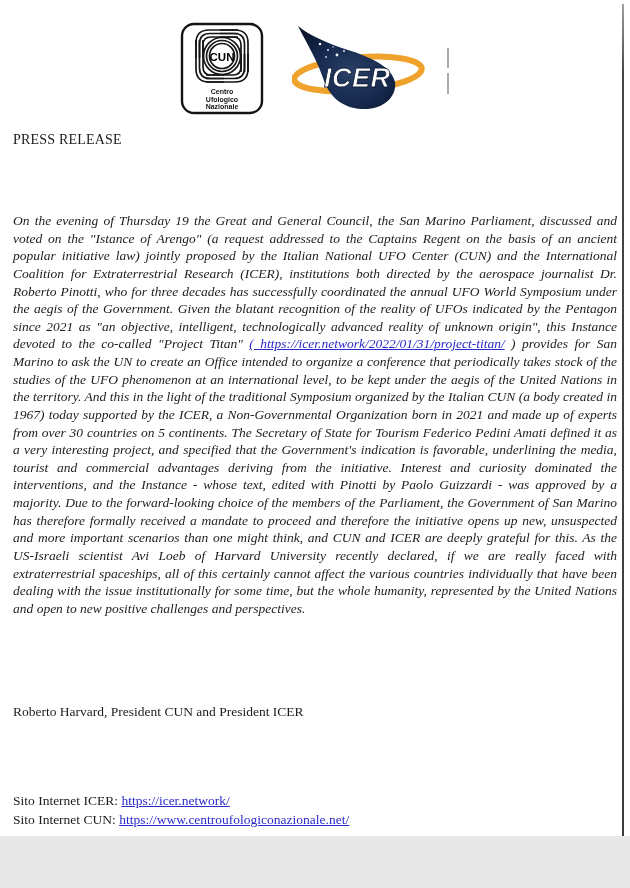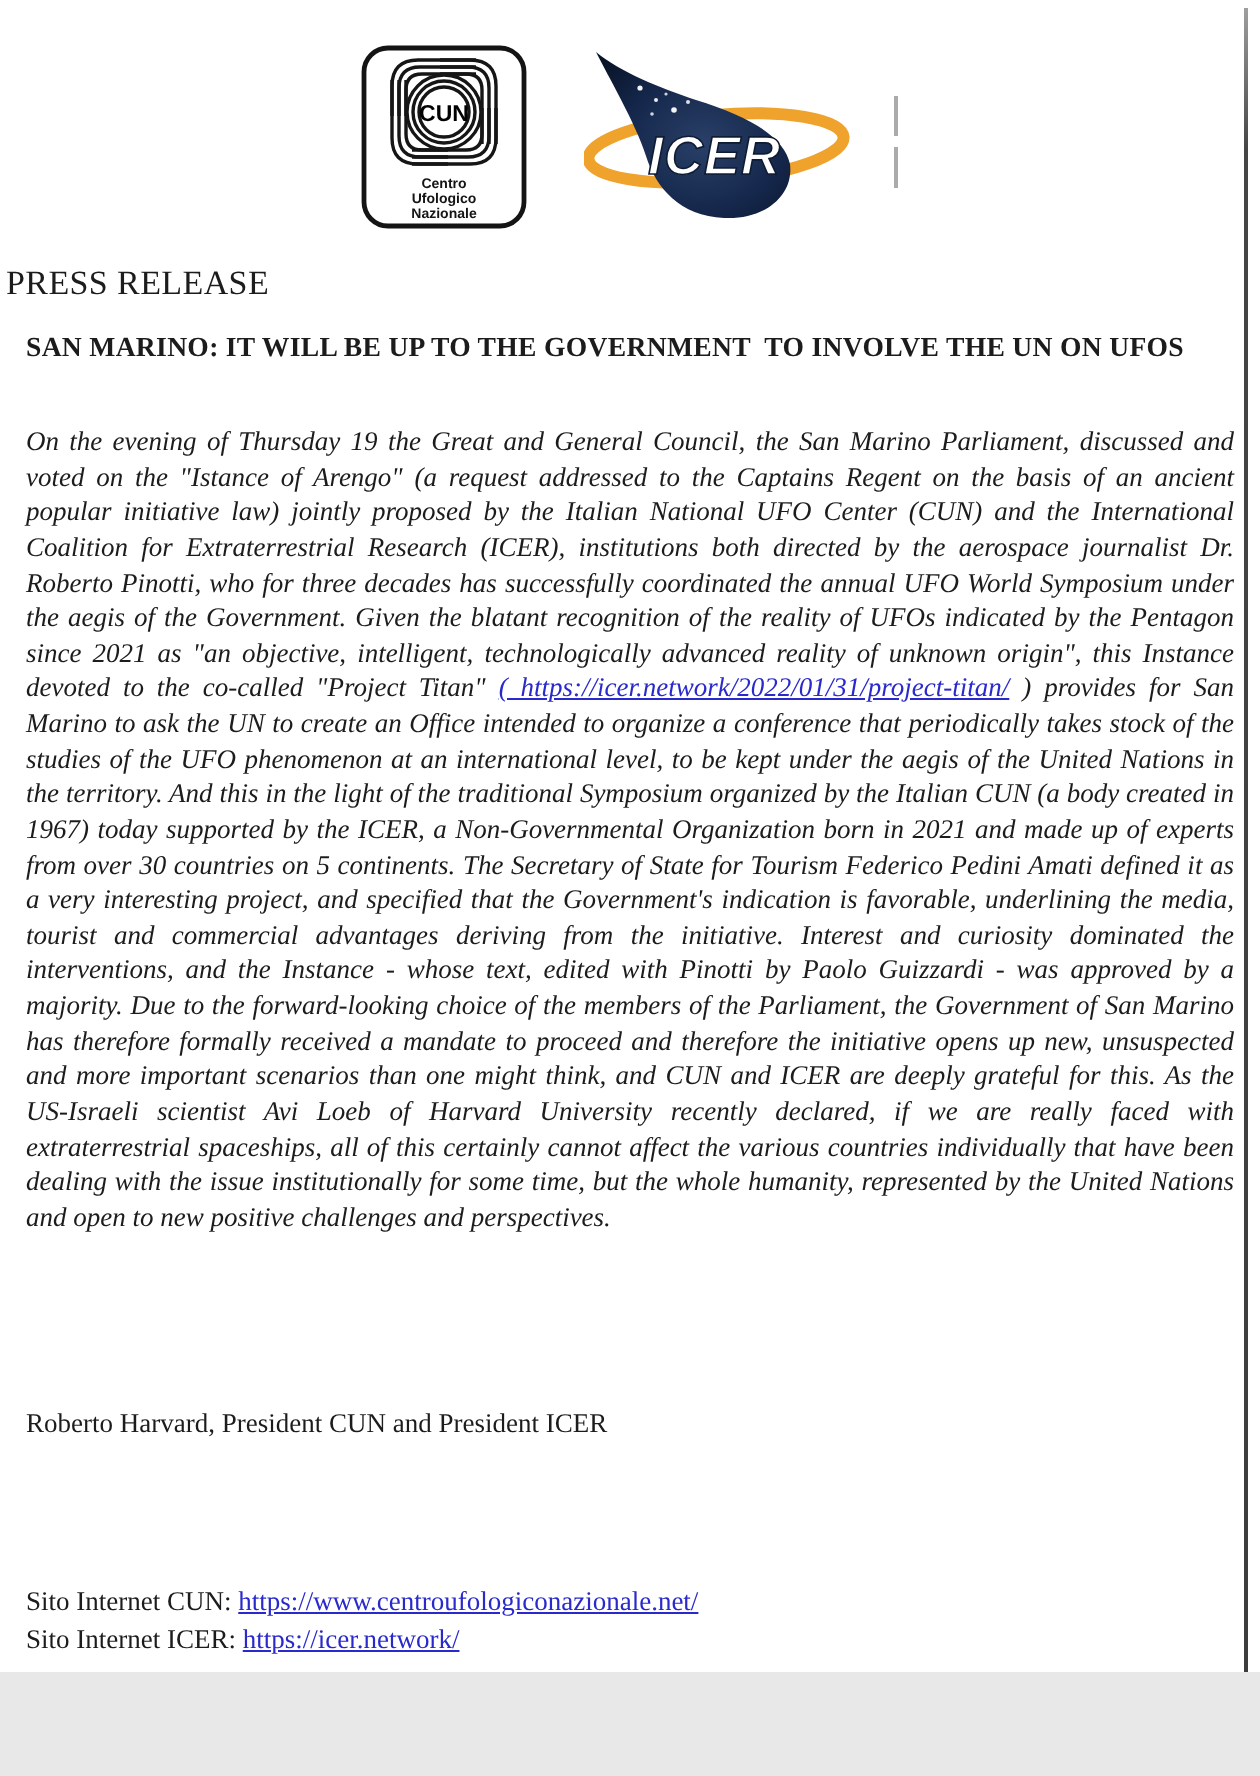--- a/index.html
+++ b/index.html
@@ -19,22 +19,22 @@
   .scan-dash{
     position:absolute;left:447px;top:48px;width:2px;height:46px;
     background:linear-gradient(#ababab 0 43%, transparent 43% 55%, #ababab 55% 100%);
   }
   .scan-edge{
     position:absolute;left:622px;top:4px;width:2px;height:884px;
     background:linear-gradient(to bottom,#9f9f9f,#454545 8%,#3c3c3c 100%);
   }
   
   .press-label{
-    position:absolute;left:3px;top:132px;
-    font-size:17px;letter-spacing:.2px;
+    position:absolute;left:13px;top:132px;
+    font-size:14px;letter-spacing:.2px;
   }
   .headline{
     position:absolute;left:13px;top:165px;width:604px;
     font-size:13.8px;font-weight:bold;line-height:17.6px;
     white-space:pre-wrap;letter-spacing:.15px;
   }
   .body-par{
     position:absolute;left:13px;top:212px;width:604px;
     font-size:13.5px;line-height:17.62px;text-align:justify;font-style:italic;
   }
@@ -117,27 +117,26 @@
       </g>
       <text class="icer-word" x="32" y="63" font-size="27" fill="#ffffff" stroke="#0d1b33" stroke-width=".8" letter-spacing=".5">ICER</text>
     </svg>
   </div>
 
   <div class="scan-dash"></div>
   <div class="scan-edge"></div>
 
   <div class="press-label">PRESS RELEASE</div>
 
-  <div class="headline">SAN MARINO: IT WILL BE UP TO THE GOVERNMENT  TO INVOLVE THE UN ON UFOS</div>
 
   <div class="body-par"><span>On the evening of Thursday 19 the Great and General Council, the San Marino Parliament, discussed and voted on the "Istance of Arengo" (a request addressed to the Captains Regent on the basis of an ancient popular initiative law) jointly proposed by the Italian National UFO Center (CUN) and the International Coalition for Extraterrestrial Research (ICER), institutions both directed by the aerospace journalist Dr. Roberto Pinotti, who for three decades has successfully coordinated the annual UFO World Symposium under the aegis of the Government. Given the blatant recognition of the reality of UFOs indicated by the Pentagon since 2021 as "an objective, intelligent, technologically advanced reality of unknown origin", this Instance devoted to the co-called "Project Titan" </span><a class="doclink" href="#">( https://icer.network/2022/01/31/project-titan/</a><span> ) provides for San Marino to ask the UN to create an Office intended to organize a conference that periodically takes stock of the studies of the UFO phenomenon at an international level, to be kept under the aegis of the United Nations in the territory. And this in the light of the traditional Symposium organized by the Italian CUN (a body created in 1967) today supported by the ICER, a Non-Governmental Organization born in 2021 and made up of experts from over 30 countries on 5 continents. The Secretary of State for Tourism Federico Pedini Amati defined it as a very interesting project, and specified that the Government's indication is favorable, underlining the media, tourist and commercial advantages deriving from the initiative. Interest and curiosity dominated the interventions, and the Instance - whose text, edited with Pinotti by Paolo Guizzardi - was approved by a majority. Due to the forward-looking choice of the members of the Parliament, the Government of San Marino has therefore formally received a mandate to proceed and therefore the initiative opens up new, unsuspected and more important scenarios than one might think, and CUN and ICER are deeply grateful for this. As the US-Israeli scientist Avi Loeb of Harvard University recently declared, if we are really faced with extraterrestrial spaceships, all of this certainly cannot affect the various countries individually that have been dealing with the issue institutionally for some time, but the whole humanity, represented by the United Nations and open to new positive challenges and perspectives.</span></div>
 
   <div class="signature">Roberto Harvard, President CUN and President ICER</div>
 
 
   <div class="sites">
+    <div><span>Sito Internet ICER: </span><a class="doclink" href="#">https://icer.network/</a></div>
     <div><span>Sito Internet CUN: </span><a class="doclink" href="#">https://www.centroufologiconazionale.net/</a></div>
-    <div><span>Sito Internet ICER: </span><a class="doclink" href="#">https://icer.network/</a></div>
   </div>
 
   <div class="date">20  January 2023</div>
 
 </div>
 
 </body></html>

